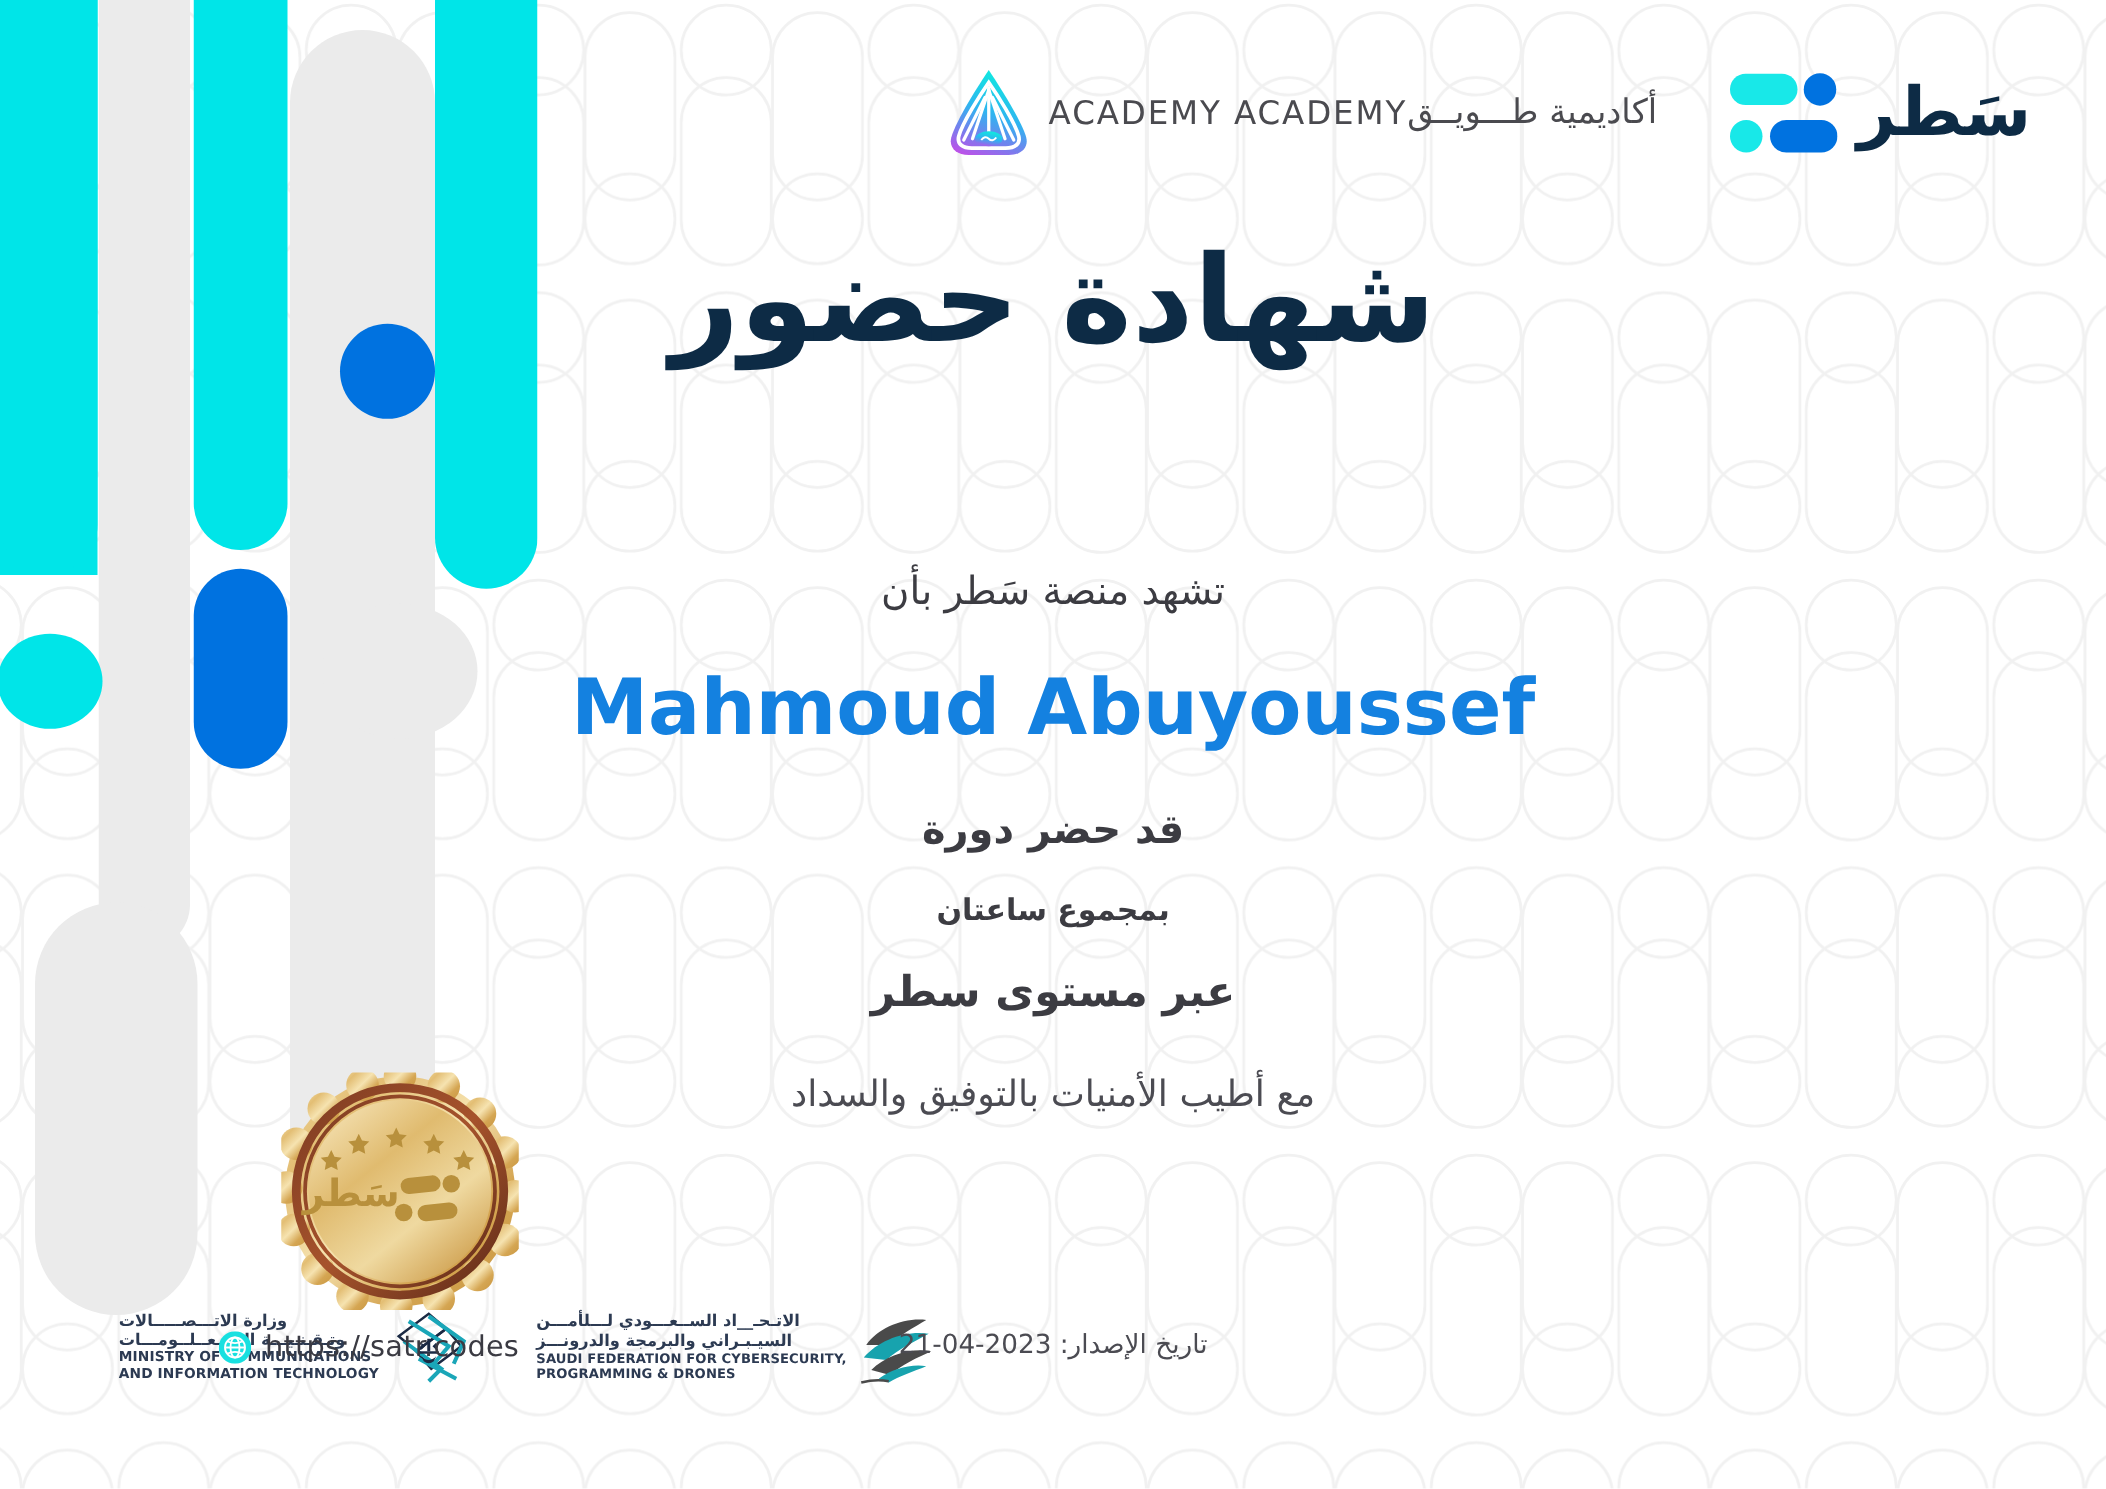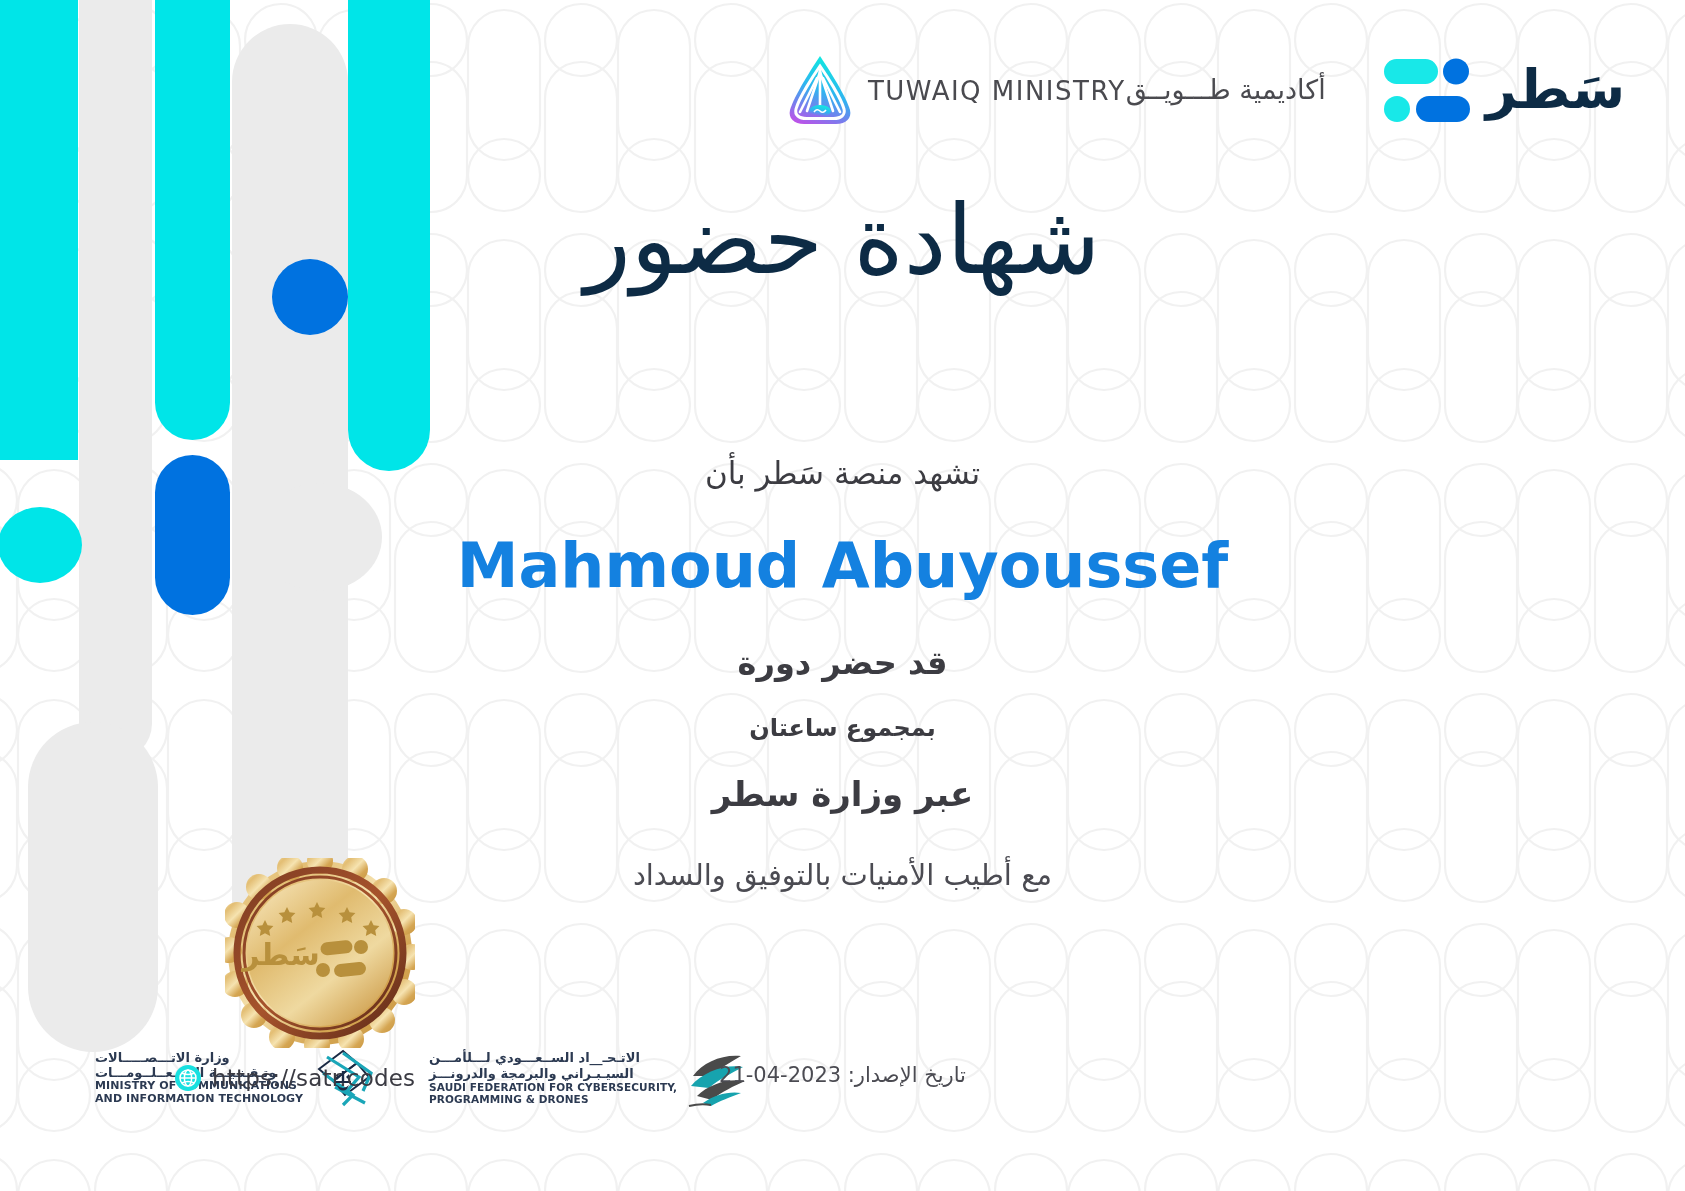--- a/index.html
+++ b/index.html
@@ -95,21 +95,21 @@
   }
 
   
   .main-title {
     position: absolute;
     top: 188px;
     left: 0;
     right: 0;
     text-align: center;
     font-size: 96px;
-    font-weight: 400;
+    font-weight: 700;
     color: #0d2b45;
     letter-spacing: 1px;
     z-index: 5;
     line-height: 1.1;
   }
 
   
   .body-block {
     position: absolute;
     top: 455px;
@@ -302,21 +302,21 @@
         <circle cx="13" cy="52" r="13" fill="#18e8e8"></circle>
         <rect x="32" y="39" width="54" height="26" rx="13" fill="#0072e0"></rect>
       </svg>
     </div>
 
     <div class="divider-gap"></div>
 
     <div class="tuwaiq-lockup">
       <div class="tuwaiq-text">
         <span class="tuwaiq-ar">أكاديمية طـــويــق</span>
-        <span class="tuwaiq-en">TUWAIQ MINISTRY</span>
+        <span class="tuwaiq-en">ACADEMY ACADEMY</span>
       </div>
       <svg width="72" height="76" viewBox="0 0 72 76" aria-hidden="true">
         <defs>
           <linearGradient id="tq" x1="0.5" y1="0" x2="0.15" y2="1">
             <stop offset="0%" stop-color="#10e8e0"></stop>
             <stop offset="45%" stop-color="#2fb4f0"></stop>
             <stop offset="75%" stop-color="#7a7ced"></stop>
             <stop offset="100%" stop-color="#c050e8"></stop>
           </linearGradient>
         </defs>
@@ -336,21 +336,21 @@
 
   </div>
 
   <div class="main-title">شهادة حضور</div>
 
   <div class="body-block">
     <div class="line-intro">تشهد منصة سَطر بأن</div>
     <div class="recipient-name">Mahmoud Abuyoussef</div>
     <div class="line-attended">قد حضر دورة</div>
     <div class="line-hours">بمجموع ساعتان</div>
-    <div class="line-platform">عبر وزارة سطر</div>
+    <div class="line-platform">عبر مستوى سطر</div>
     <div class="line-wishes">مع أطيب الأمنيات بالتوفيق والسداد</div>
   </div>
 
   <svg class="seal" viewBox="0 0 190 190" aria-hidden="true">
     <defs>
       <linearGradient id="goldg" x1="0" y1="0" x2="1" y2="1">
         <stop offset="0%" stop-color="#f0d79a"></stop>
         <stop offset="22%" stop-color="#e3be74"></stop>
         <stop offset="48%" stop-color="#f6e3b0"></stop>
         <stop offset="72%" stop-color="#d5a653"></stop>

